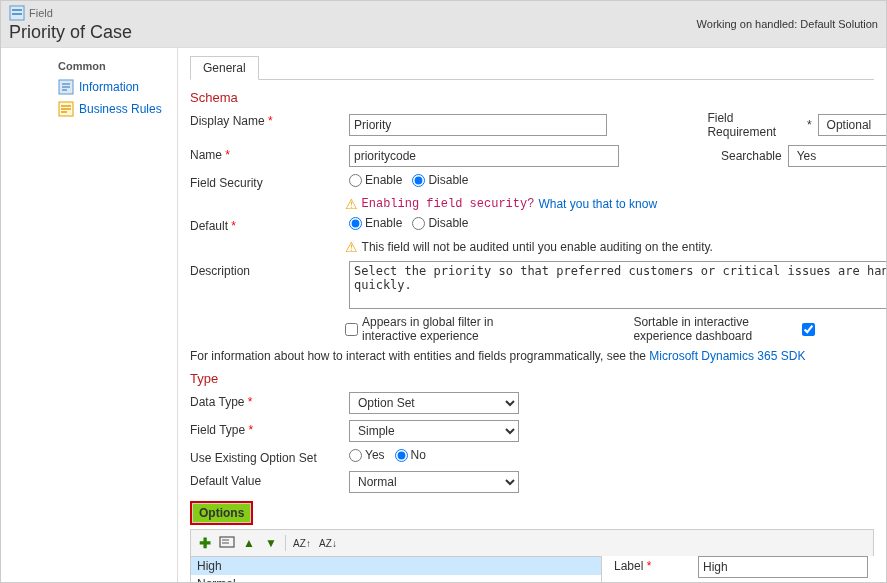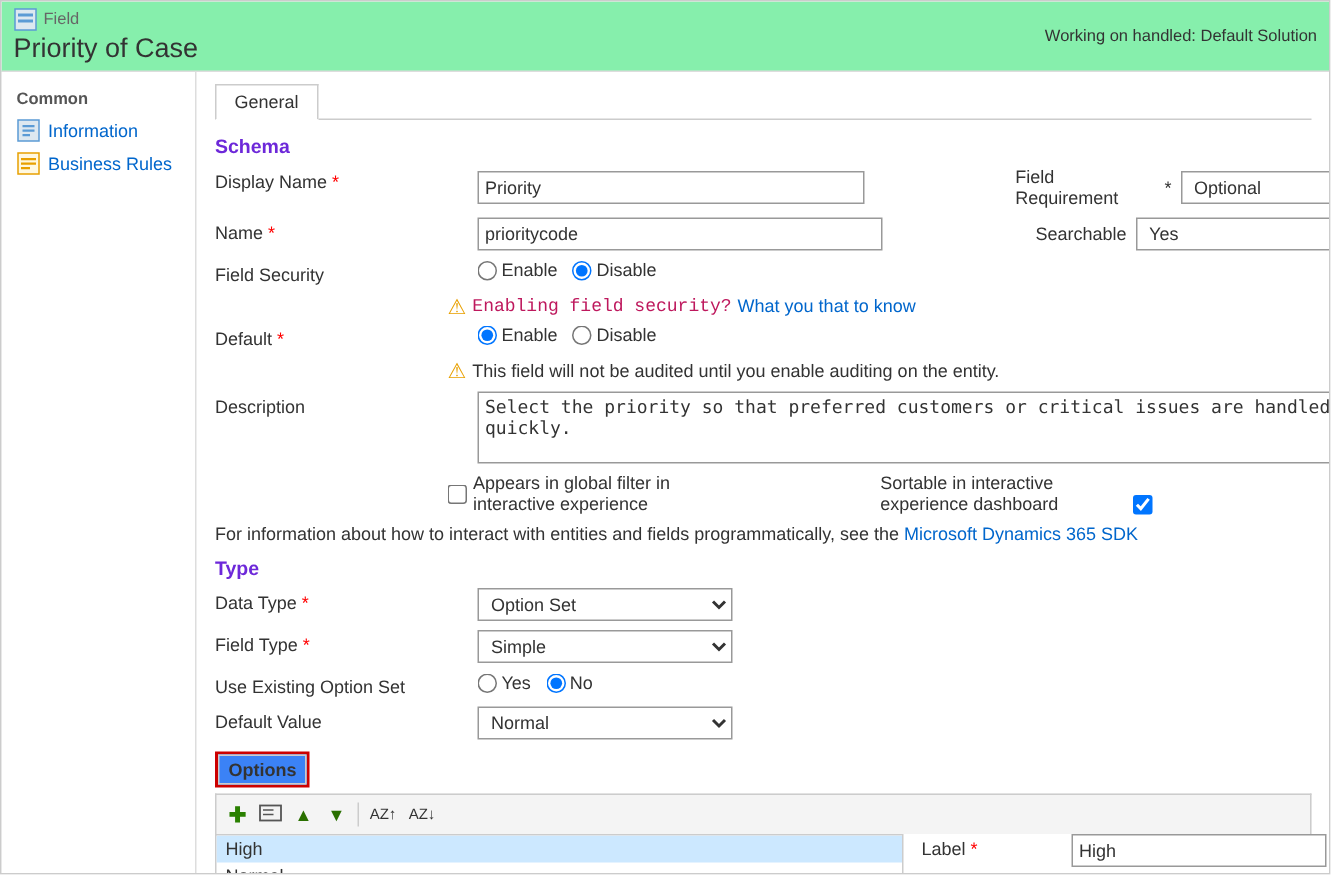--- a/index.html
+++ b/index.html
@@ -1,44 +1,44 @@
 <!DOCTYPE html>
 <html><head>
   <meta charset="utf-8">
   <style>
     * { box-sizing: border-box; margin: 0; padding: 0; }
     body { font-family: 'Segoe UI', Tahoma, sans-serif; font-size: 12px; color: #333; background: #f0f0f0; }
 
     .outer { width: 887px; height: 583px; background: #fff; border: 1px solid #ccc; display: flex; flex-direction: column; overflow: hidden; }
 
     
-    .top-bar { background: #86efac; border-bottom: 1px solid #ddd; padding: 4px 8px; display: flex; justify-content: space-between; align-items: center; text-align: center; }
+    .top-bar { background: #e5e5e5; border-bottom: 1px solid #ddd; padding: 4px 8px; display: flex; justify-content: space-between; align-items: center; text-align: center; }
     .top-bar-left { display: flex; align-items: center; gap: 6px; }
     .top-bar-right { font-size: 11px; color: #333; }
 
     
-    .main-layout { display: flex; flex: 1; overflow: hidden; }
+    .main-layout { display: flex; flex: 1; overflow: hidden; margin-left: 47px; }
 
     
     .sidebar { width: 130px; background: #fff; border-right: 1px solid #ddd; padding: 8px 0; }
     .sidebar-section-title { font-size: 11px; font-weight: 600; color: #555; padding: 4px 10px; }
     .sidebar-item { display: flex; align-items: center; gap: 5px; padding: 3px 10px; cursor: pointer; font-size: 12px; color: #0066cc; }
 
     
     .content { flex: 1; overflow-y: auto; padding: 8px 12px; background: #fff; }
 
     
     .tabs { display: flex; border-bottom: 1px solid #ccc; margin-bottom: 10px; }
     .tab { padding: 4px 12px; font-size: 12px; cursor: pointer; border: 1px solid transparent; border-bottom: none; margin-right: 2px; background: #e8e8e8; color: #333; text-align: right; }
     .tab.active { background: #fff; border: 1px solid #ccc; border-bottom: 1px solid #fff; margin-bottom: -1px; }
 
     
-    .section-title { font-size: 13px; font-weight: 700; color: #6d28d9; margin-bottom: 6px; }
-
-    .form-row { display: flex; align-items: flex-start; margin-bottom: 6px; gap: 20px; }
+    .section-title { font-size: 13px; font-weight: 400; color: #b91c1c; margin-bottom: 6px; }
+
+    .form-row { display: flex; align-items: flex-start; margin-bottom: 6px; gap: 4px; }
     .form-label { width: 155px; min-width: 155px; font-size: 12px; color: #333; padding-top: 3px; }
     .form-label .required { color: red; }
     .form-control-area { flex: 1; display: flex; align-items: center; gap: 6px; }
 
     input[type="text"] { height: 22px; border: 1px solid #999; padding: 2px 4px; font-size: 12px; color: #333; background: #fff; }
     .input-medium { width: 270px; }
 
     select { height: 22px; border: 1px solid #999; padding: 1px 4px; font-size: 12px; background: #fff; color: #333; }
     .select-large { width: 250px; }
     .select-medium { width: 170px; }
@@ -55,21 +55,21 @@
 
     .info-row { display: flex; align-items: center; gap: 4px; margin-bottom: 6px; padding-left: 155px; }
 
     textarea { border: 1px solid #999; padding: 2px 4px; font-size: 12px; color: #333; background: #fff; resize: none; }
 
     
     .type-section { margin-top: 8px; }
 
     
     .options-section { margin-top: 8px; }
-    .options-header { font-size: 12px; font-weight: 600; color: #333; background: #3b82f6; border: 1px solid #ccc; padding: 2px 6px; display: inline-block; }
+    .options-header { font-size: 12px; font-weight: 600; color: #333; background: #84cc16; border: 1px solid #ccc; padding: 2px 6px; display: inline-block; }
     .options-header-box { border: 2px solid #cc0000; display: inline-block; margin-bottom: 4px; }
 
     .options-toolbar { display: flex; align-items: center; gap: 2px; padding: 3px 4px; background: #f4f4f4; border: 1px solid #ccc; border-bottom: none; }
     .toolbar-btn { width: 20px; height: 20px; display: flex; align-items: center; justify-content: center; cursor: pointer; border: 1px solid transparent; background: transparent; font-size: 12px; color: #333; }
     .toolbar-sep { width: 1px; height: 16px; background: #ccc; margin: 0 2px; }
 
     .options-layout { display: flex; gap: 12px; }
     .options-list-box { flex: 1; border: 1px solid #ccc; background: #fff; }
     .options-list { list-style: none; }
     .options-list li { padding: 2px 6px; cursor: pointer; font-size: 12px; }
@@ -223,21 +223,21 @@
         </div>
       </div>
 
       <div style="display:flex; margin-bottom:6px;">
         <div style="width:155px; min-width:155px;"></div>
         <div style="flex:1; display:flex; gap:60px; align-items:center;">
           <label class="checkbox-label">
             <input type="checkbox" style="">
             <span style="font-size:12px;">Appears in global filter in<br>interactive experience</span>
           </label>
-          <div style="display:flex; align-items:flex-end; gap:50px; margin-left:80px;">
+          <div style="display:flex; align-items:center; gap:50px; margin-left:80px;">
             <span style="font-size:12px;">Sortable in interactive<br>experience dashboard</span>
             <input type="checkbox" checked="" style="">
           </div>
         </div>
       </div>
 
       <div class="sdk-link-row">
         <span>For information about how to interact with entities and fields programmatically, see the</span>
         <a class="link">Microsoft Dynamics 365 SDK</a>
       </div>

